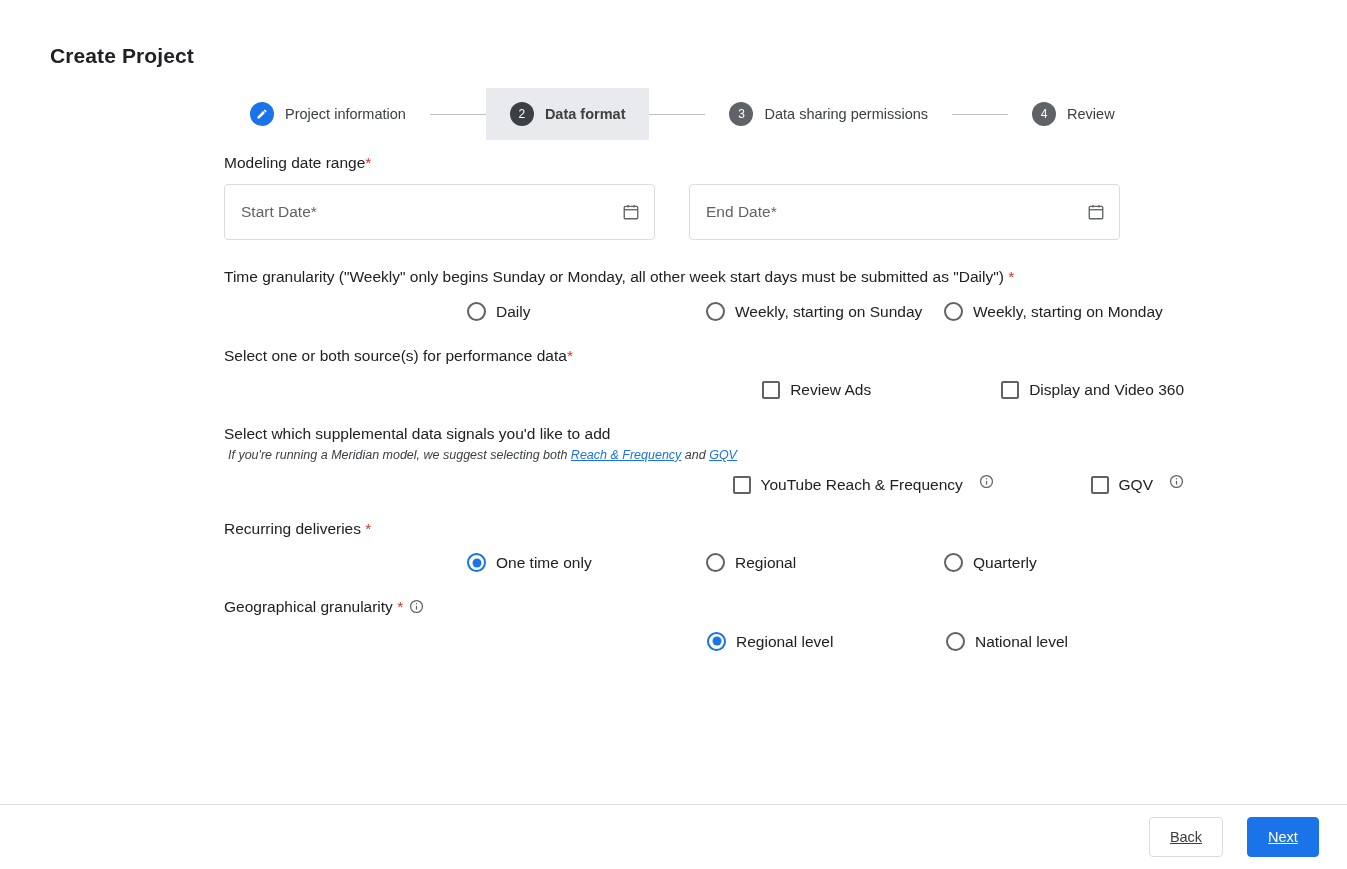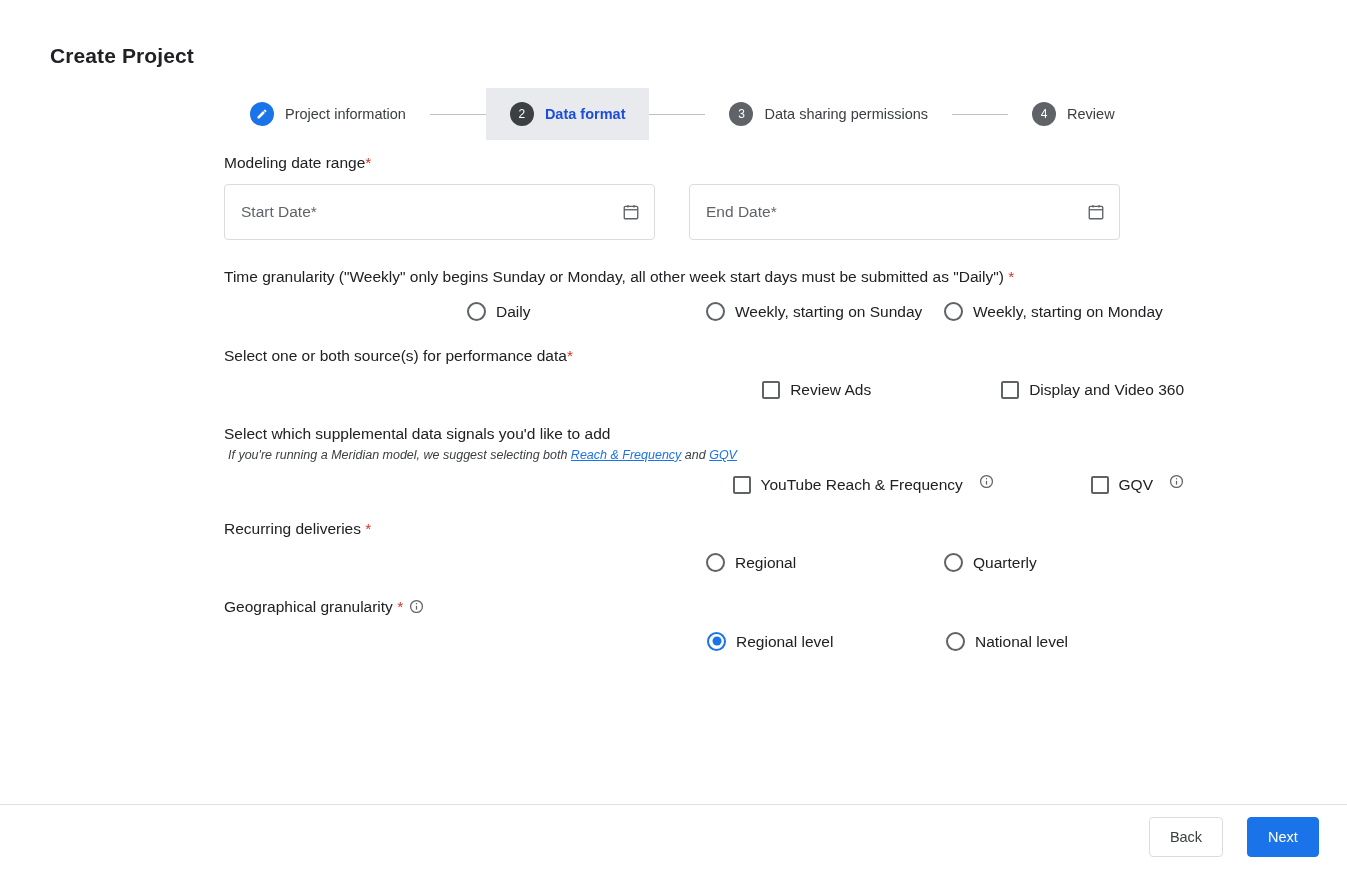--- a/index.html
+++ b/index.html
@@ -54,21 +54,21 @@
     color: #fff;
     flex: 0 0 auto;
   }
   .step-circle.done { background: #1a73e8; }
   .step-circle.current { background: #3c4043; }
   .step-circle.pending { background: #5f6368; }
   .step-label {
     font-size: 14.5px;
     color: #3c4043;
   }
-  .step.active .step-label { font-weight: bold; color: #1d4ed8; }
+  .step.active .step-label { font-weight: bold; color: #404040; }
   .step-connector {
     width: 56px;
     height: 1px;
     background: #bdc1c6;
   }
   .pencil { width: 12px; height: 12px; display:block; }
 
   
   .form {
     position: absolute;
@@ -195,20 +195,21 @@
   .btn {
     position: absolute;
     top: 12px;
     height: 40px;
     border-radius: 4px;
     font-size: 14.5px;
     display: flex;
     align-items: center;
     justify-content: center;
     cursor: pointer;
+    text-decoration: underline;
   }
   .btn-back {
     right: 124px;
     width: 74px;
     border: 1px solid #dadce0;
     background: #fff;
     color: #3c4043;
   }
   .btn-next {
     right: 28px;
@@ -339,20 +340,24 @@
               <line x1="12" y1="11" x2="12" y2="17"></line>
               <circle cx="12" cy="7.5" r="1.1" fill="#5f6368" stroke="none"></circle>
           </svg>
         </label>
       </div>
     </div>
 
     <div class="block">
       <div class="q-label"><span>Recurring deliveries</span> <span class="req">*</span></div>
       <div class="opts">
+        <label class="opt w1">
+          <span class="radio checked"></span>
+          <span>One time only</span>
+        </label>
         <label class="opt w2">
           <span class="radio"></span>
           <span>Regional</span>
         </label>
         <label class="opt w3">
           <span class="radio"></span>
           <span>Quarterly</span>
         </label>
       </div>
     </div>

